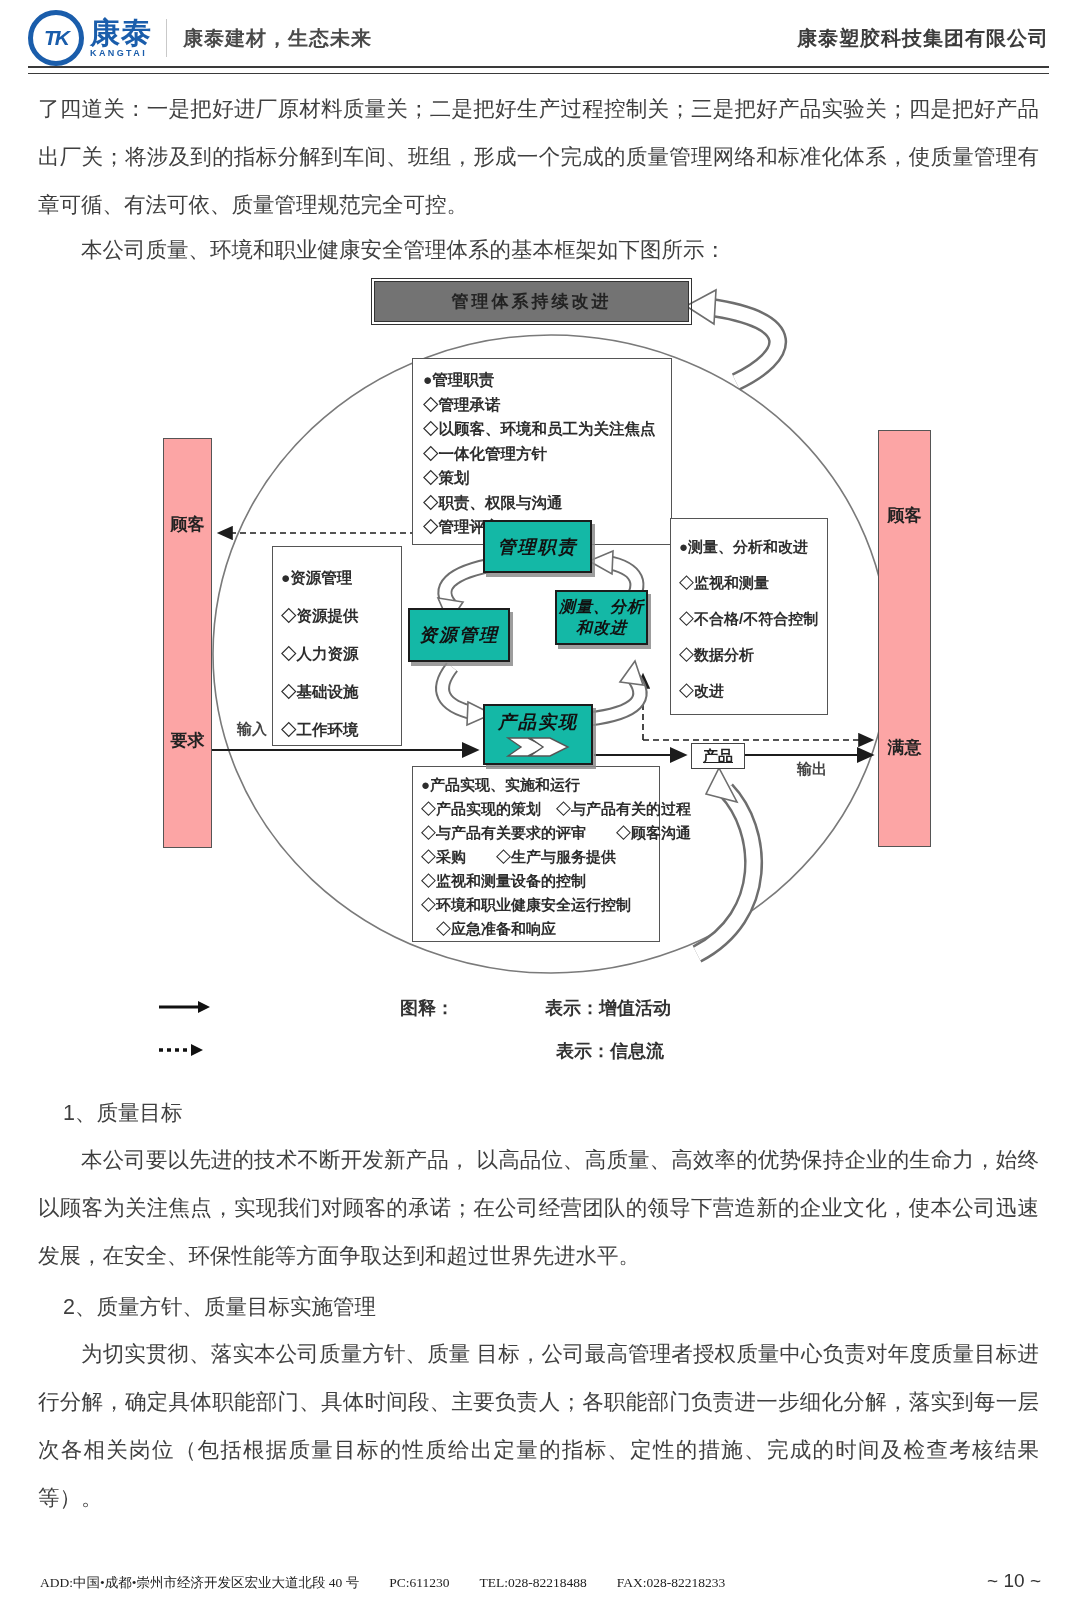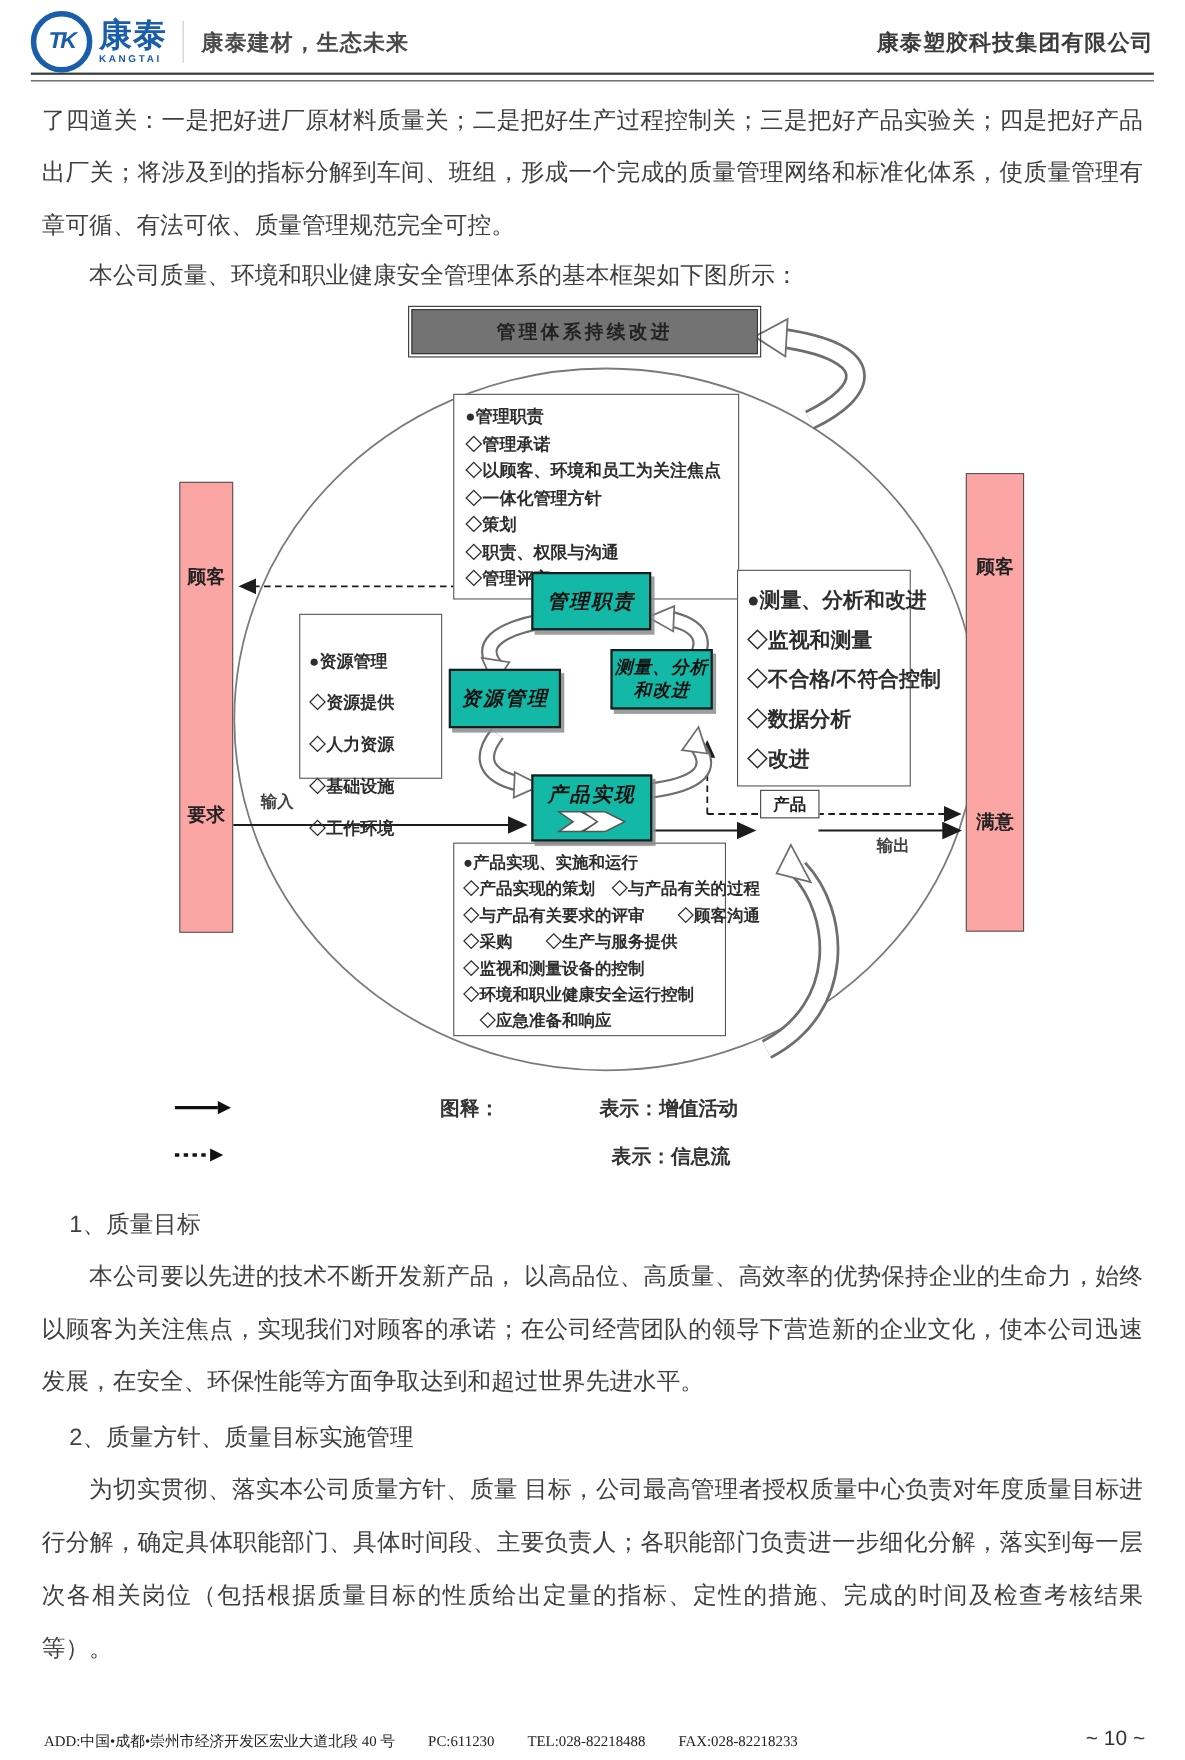--- a/index.html
+++ b/index.html
@@ -139,28 +139,28 @@
 
     <div class="detail" style="left:412px;top:88px;width:260px;height:187px;padding:9px 10px;line-height:24.5px;">
       <div>●管理职责</div>
       <div>◇管理承诺</div>
       <div>◇以顾客、环境和员工为关注焦点</div>
       <div>◇一体化管理方针</div>
       <div>◇策划</div>
       <div>◇职责、权限与沟通</div>
       <div>◇管理评审</div>
     </div>
-    <div class="detail" style="left:272px;top:288px;width:130px;height:150px;padding:24px 8px;line-height:38px;">
+    <div class="detail" style="left:272px;top:276px;width:130px;height:200px;padding:12px 8px;line-height:38px;">
       <div>●资源管理</div>
       <div>◇资源提供</div>
       <div>◇人力资源</div>
       <div>◇基础设施</div>
       <div>◇工作环境</div>
     </div>
-    <div class="detail" style="left:670px;top:248px;width:158px;height:197px;padding:10px 8px;line-height:36px;font-size:19px;">
+    <div class="detail" style="left:670px;top:248px;width:158px;height:197px;padding:10px 8px;line-height:36px;font-size:15px;">
       <div>●测量、分析和改进</div>
       <div>◇监视和测量</div>
       <div>◇不合格/不符合控制</div>
       <div>◇数据分析</div>
       <div>◇改进</div>
     </div>
     <div class="detail" style="left:412px;top:496px;width:248px;height:176px;padding:6px 8px;line-height:24px;font-size:15px;">
       <div>●产品实现、实施和运行</div>
       <div>◇产品实现的策划　◇与产品有关的过程</div>
       <div>◇与产品有关要求的评审　　◇顾客沟通</div>
@@ -177,21 +177,21 @@
       <span>和改进</span>
     </div>
     <div class="cbox" style="left:483px;top:434px;width:110px;height:61px;justify-content:flex-start;padding-top:4px;">
       <span>产品实现</span>
       <svg width="68" height="24" viewBox="0 0 68 24" style="margin-top:1px;">
         <path d="M4 3 h20 l18 9 -18 9 h-20 l13 -9 z" fill="#fff" stroke="#555" stroke-width="1.4"></path>
         <path d="M26 3 h20 l18 9 -18 9 h-20 l13 -9 z" fill="#fff" stroke="#555" stroke-width="1.4"></path>
       </svg>
     </div>
 
-    <div class="minibox" style="left:691px;top:448px;width:52px;height:24px;">产品</div>
+    <div class="minibox" style="left:691px;top:473px;width:52px;height:24px;text-decoration:underline;">产品</div>
 
     <div class="flowlabel" style="left:237px;top:450px;">输入</div>
     <div class="flowlabel" style="left:797px;top:490px;">输出</div>
 
     <svg class="legend-arrow" style="left:158px;top:730px;" width="52" height="14" viewBox="0 0 52 14">
       <line x1="1" y1="7" x2="40" y2="7" stroke="#111" stroke-width="3"></line>
       <polygon points="40,1 52,7 40,13" fill="#111"></polygon>
     </svg>
     <svg class="legend-arrow" style="left:158px;top:773px;" width="46" height="14" viewBox="0 0 46 14">
       <line x1="1" y1="7" x2="32" y2="7" stroke="#111" stroke-width="3.4" stroke-dasharray="4 4"></line>

